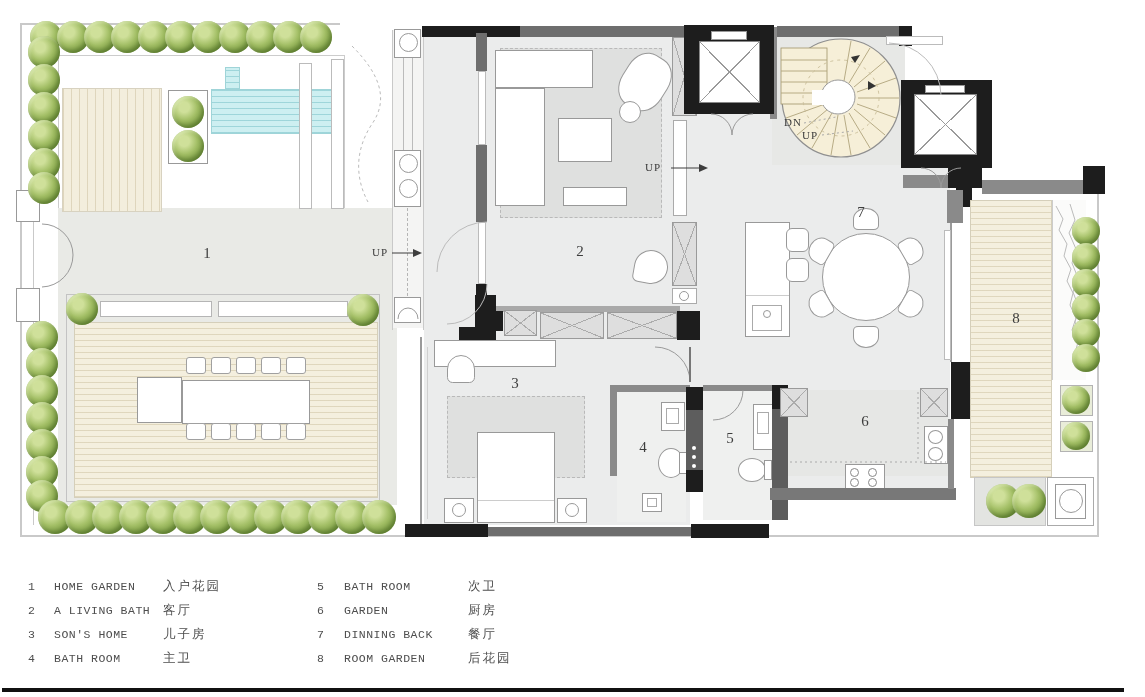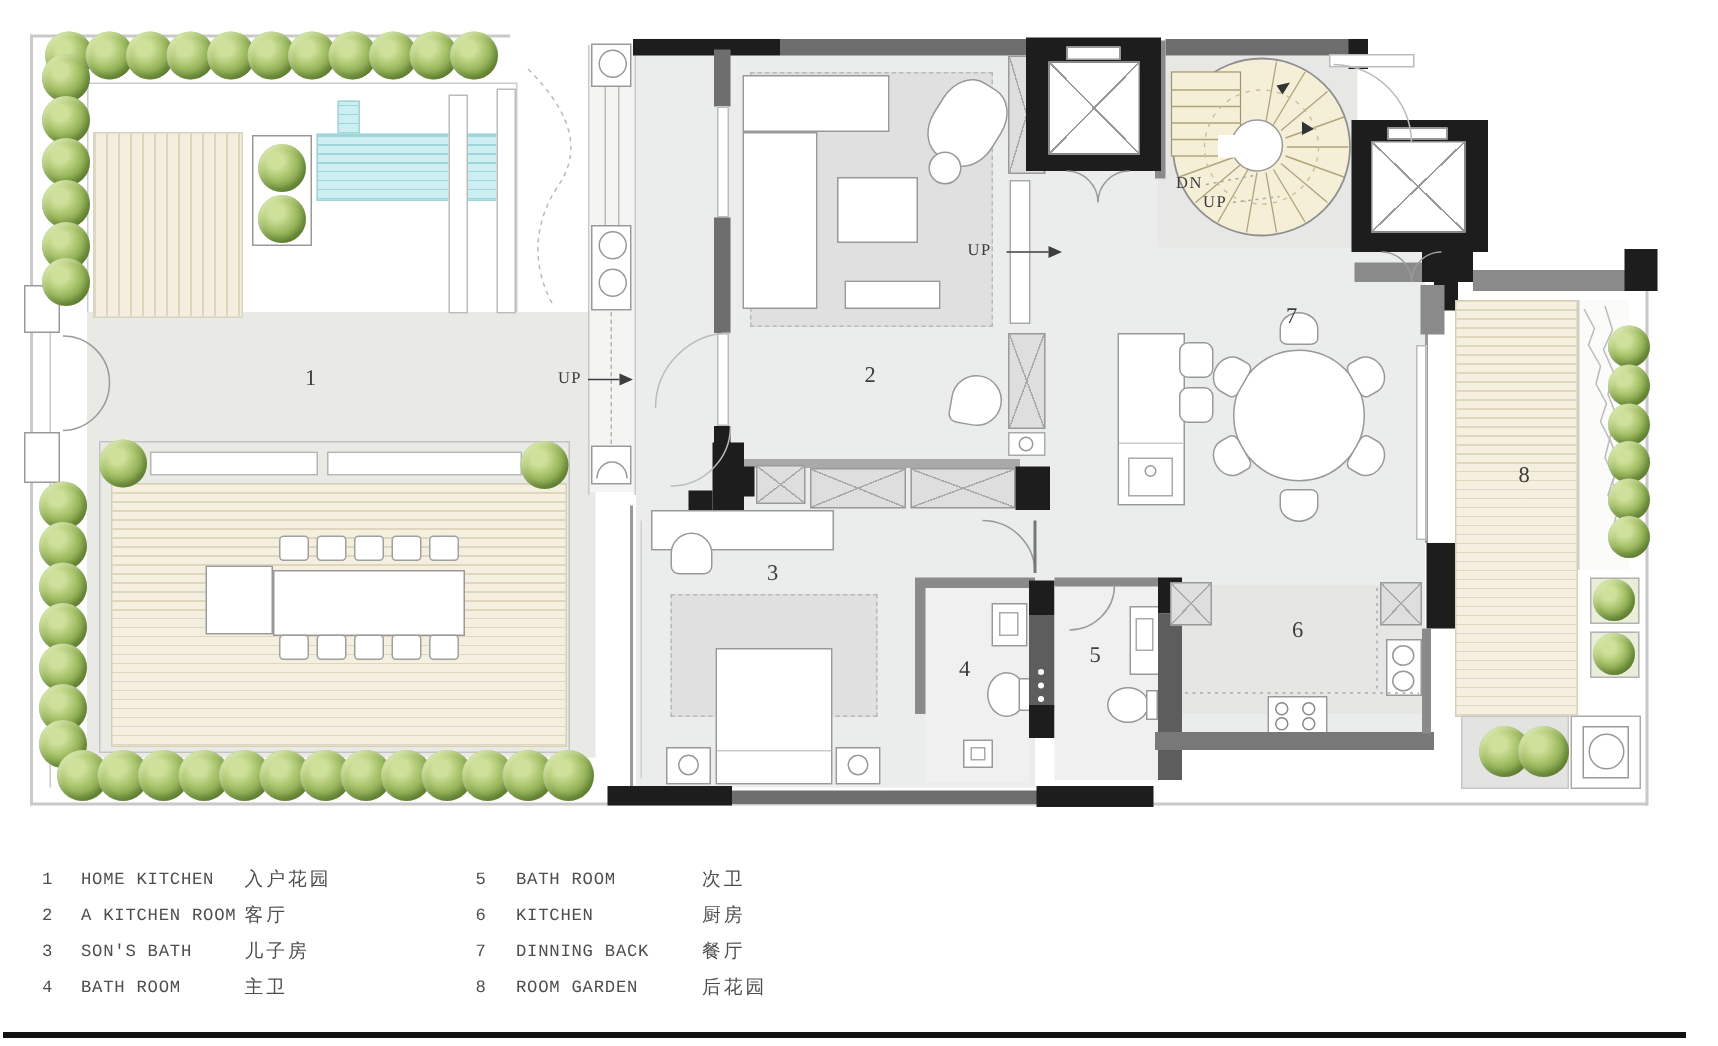--- a/index.html
+++ b/index.html
@@ -294,48 +294,48 @@
   <div class="rn" style="left:1016px;top:318px">8</div>
 
   <div class="ann" style="left:362px;top:246px;width:26px;text-align:right">UP</div>
   <div class="ann" style="left:645px;top:161px">UP</div>
   <div class="ann" style="left:784px;top:116px">DN</div>
   <div class="ann" style="left:802px;top:129px">UP</div>
 
   <div class="lgcol" style="left:28px;top:574px;width:280px">
     <div class="lgrow">
       <span class="lg-num">1</span>
-      <span class="lg-en">HOME KITCHEN</span>
+      <span class="lg-en">HOME GARDEN</span>
       <span class="lg-zh">入户花园</span>
     </div>
     <div class="lgrow">
       <span class="lg-num">2</span>
-      <span class="lg-en">A KITCHEN ROOM</span>
+      <span class="lg-en">A LIVING BATH</span>
       <span class="lg-zh">客厅</span>
     </div>
     <div class="lgrow">
       <span class="lg-num">3</span>
-      <span class="lg-en">SON'S BATH</span>
+      <span class="lg-en">SON'S HOME</span>
       <span class="lg-zh">儿子房</span>
     </div>
     <div class="lgrow">
       <span class="lg-num">4</span>
       <span class="lg-en">BATH ROOM</span>
       <span class="lg-zh">主卫</span>
     </div>
   </div>
   <div class="lgcol" style="left:317px;top:574px;width:290px">
     <div class="lgrow" style="grid-template-columns:27px 124px auto">
       <span class="lg-num">5</span>
       <span class="lg-en">BATH ROOM</span>
       <span class="lg-zh">次卫</span>
     </div>
     <div class="lgrow" style="grid-template-columns:27px 124px auto">
       <span class="lg-num">6</span>
-      <span class="lg-en">KITCHEN</span>
+      <span class="lg-en">GARDEN</span>
       <span class="lg-zh">厨房</span>
     </div>
     <div class="lgrow" style="grid-template-columns:27px 124px auto">
       <span class="lg-num">7</span>
       <span class="lg-en">DINNING BACK</span>
       <span class="lg-zh">餐厅</span>
     </div>
     <div class="lgrow" style="grid-template-columns:27px 124px auto">
       <span class="lg-num">8</span>
       <span class="lg-en">ROOM GARDEN</span>

